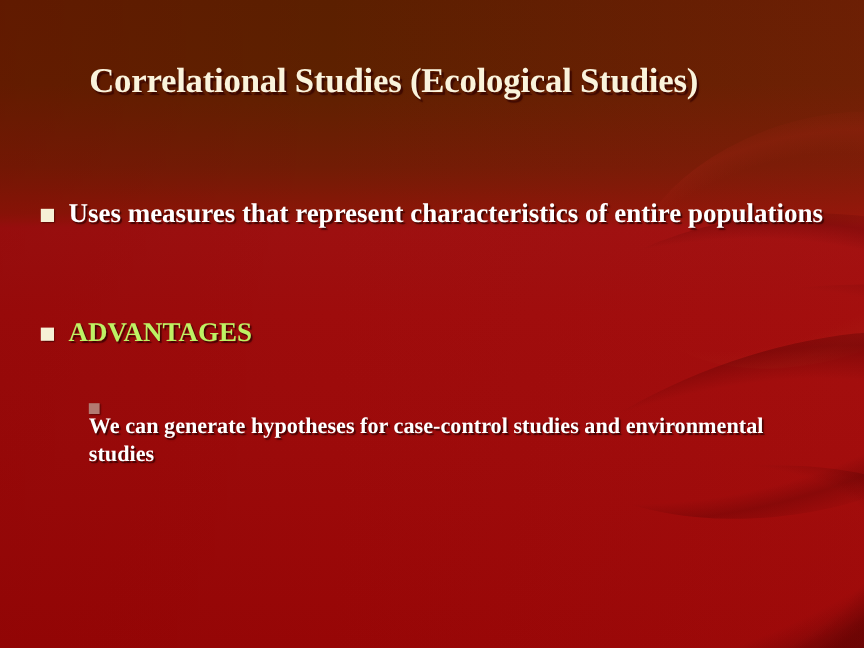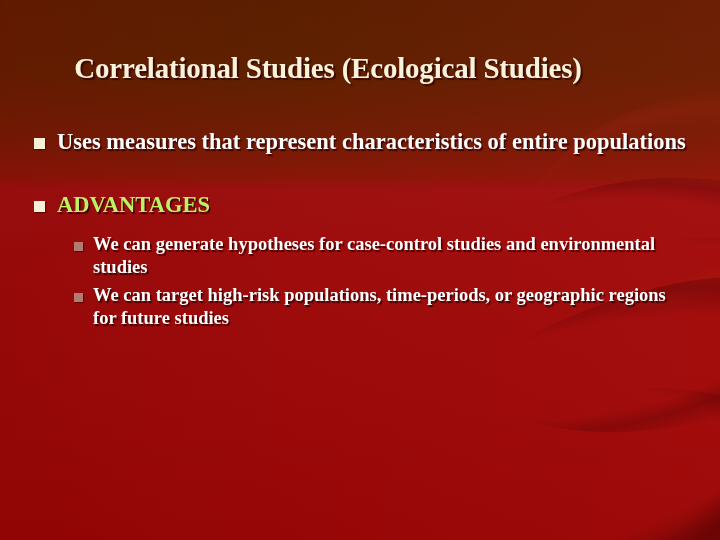--- a/index.html
+++ b/index.html
@@ -118,20 +118,21 @@
   .body-block {
     position: absolute;
     top: 128px;
     left: 34px;
     width: 660px;
   }
 
   .bullet-row {
     display: flex;
     align-items: flex-start;
+    margin-top: 36px;
   }
 
   .lvl1 { margin-bottom: 2px; }
 
   .marker {
     flex: 0 0 auto;
     display: block;
   }
   .marker-lvl1 {
     width: 11px;
@@ -159,21 +160,21 @@
   }
   .text-lvl1.accent {
     color: #bef264;
   }
 
   .sub-block {
     margin-top: 14px;
     margin-left: 40px;
     width: 618px;
   }
-  .lvl2 { margin-bottom: 4px; }
+  .lvl2 { margin-bottom: 4px; flex-direction: column; }
   .text-lvl2 {
     color: #ffffff;
     font-size: 18.5px;
     font-weight: bold;
     line-height: 1.26;
     text-shadow: 1.5px 1.5px 1px rgba(45,0,0,0.8);
   }
 
   .spacer-gap { height: 32px; }
 </style>
@@ -209,21 +210,17 @@
         <span class="text-lvl1 accent">ADVANTAGES</span>
       </div>
 
       <div class="sub-block">
 
         <div class="bullet-row lvl2">
           <span class="marker marker-lvl2"></span>
           <span class="text-lvl2">We can generate hypotheses for case-control studies and environmental studies</span>
         </div>
 
-        <div class="bullet-row lvl2">
-          <span class="marker marker-lvl2"></span>
-          <span class="text-lvl2">We can target high-risk populations, time-periods, or geographic regions for future studies</span>
-        </div>
 
       </div>
     </div>
   </div>
 </div>
 
 </body></html>

